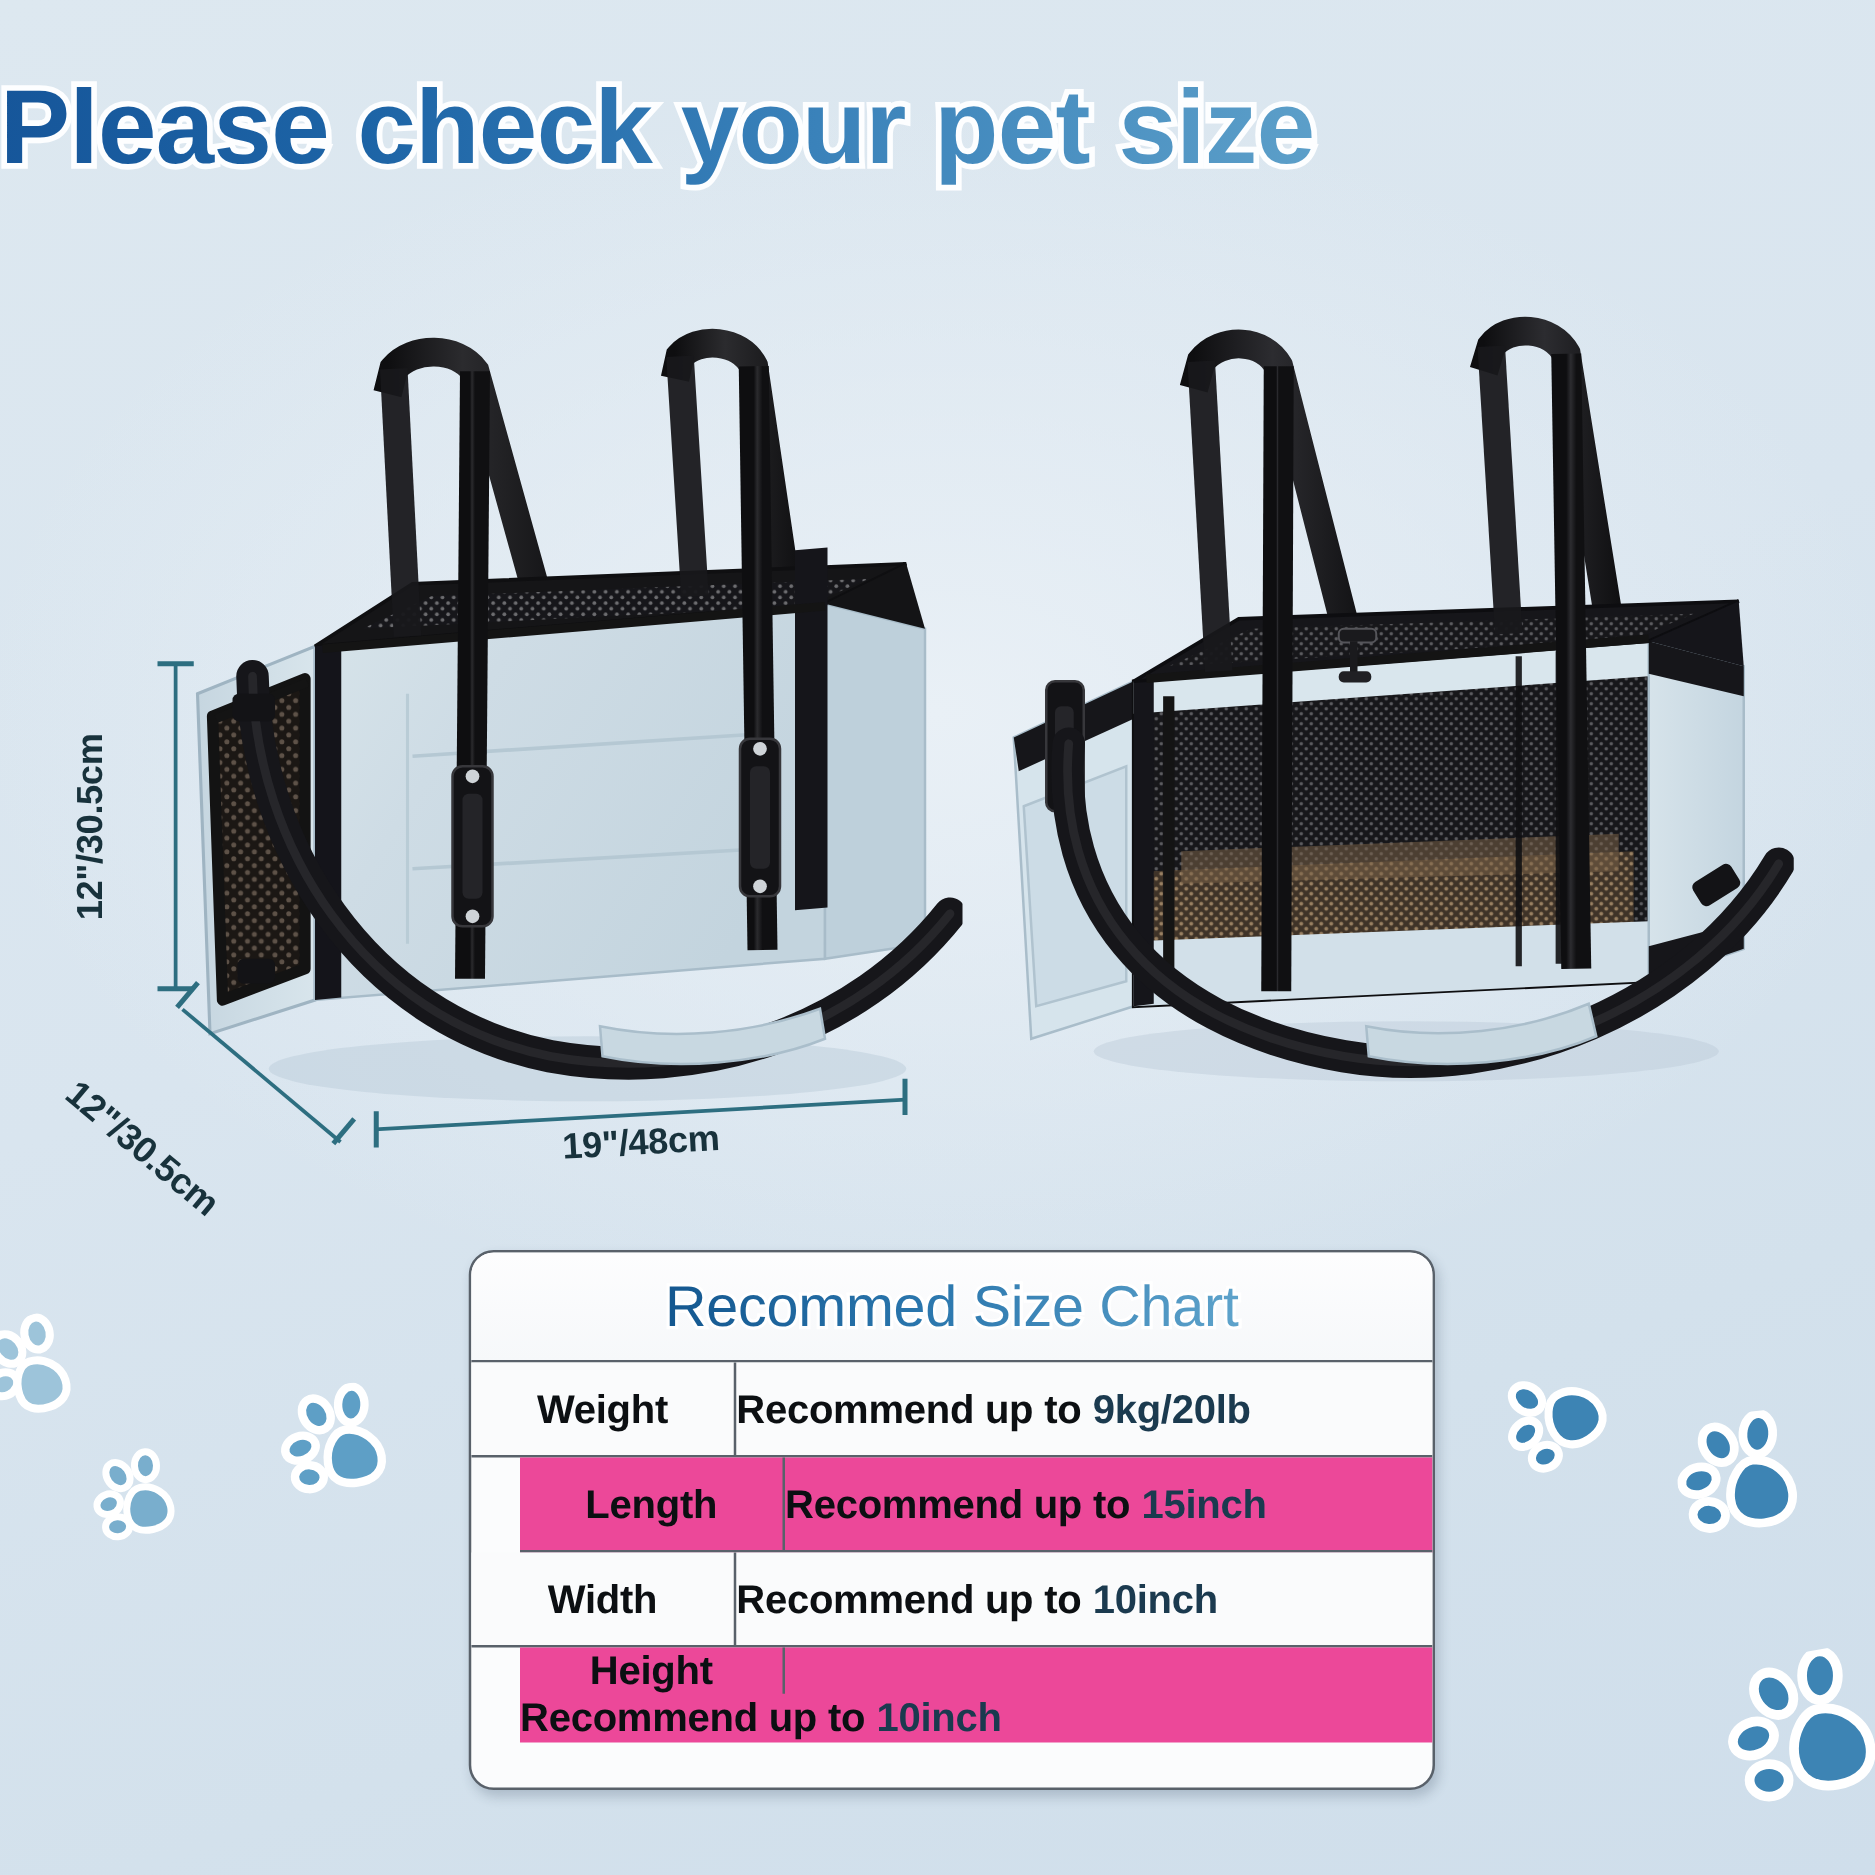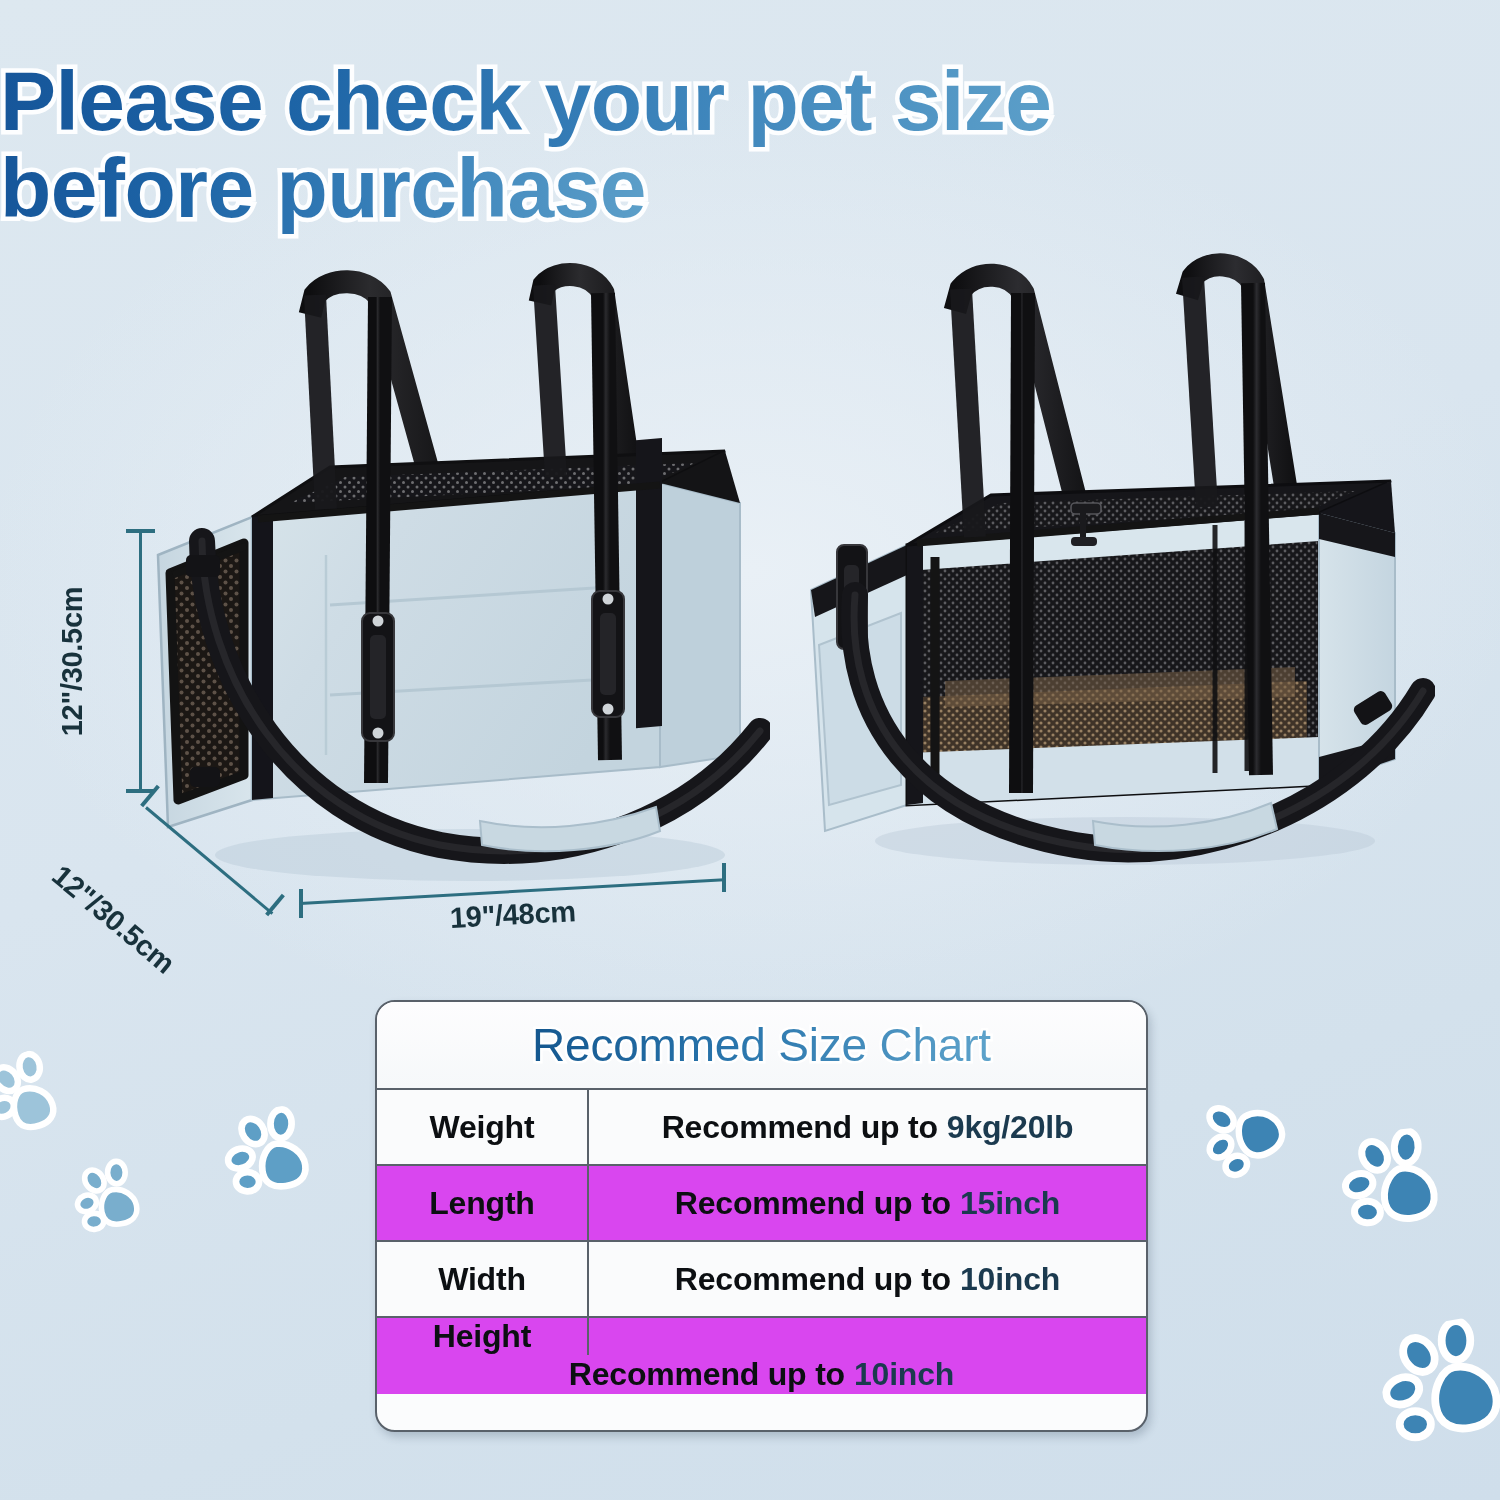--- a/index.html
+++ b/index.html
@@ -125,38 +125,37 @@
     background-clip: text;
     -webkit-text-fill-color: transparent;
     color: transparent;
   }
   .chart-row {
     display: flex;
     height: 76px;
     border-bottom: 2px solid #59616a;
   }
   .chart-row:last-child { border-bottom: none; flex-direction: column; }
-  .chart-row.alt { background: #d946ef; }
+  .chart-row.alt { background: #ec4899; margin-left: 39px; }
   .chart-row.plain { background: #fafbfc; }
   .cell-label {
     width: 212px;
     display: flex;
     align-items: center;
     justify-content: center;
     border-right: 2px solid #59616a;
     font-size: 32px;
     font-weight: bold;
     color: #0c0f12;
     letter-spacing: -0.2px;
   }
   .cell-value {
     flex: 1;
     display: flex;
     align-items: center;
-    justify-content: center;
     font-size: 32px;
     font-weight: bold;
     color: #0c0f12;
     letter-spacing: -0.2px;
   }
   .cell-value .hl { color: #1b3a4f; margin-left: 9px; }
 </style>
 </head>
 <body>
 
@@ -229,24 +228,20 @@
         <ellipse cx="21" cy="74" rx="12" ry="10" transform="rotate(10 21 74)"></ellipse>
         <path d="M58 36c15 0 28 13 28 27 0 15-11 21-24 21-12 0-23-6-23-21 0-14 10-27 19-27z"></path>
       </g>
     </svg>
   </div>
 
   <div id="title-block">
     <div class="title-line">
       <span class="stroke">Please check your pet size</span>
       <span class="fill">Please check your pet size</span>
-    </div>
-    <div class="title-line">
-      <span class="stroke">before purchase</span>
-      <span class="fill">before purchase</span>
     </div>
   </div>
 
   <div class="bag-wrap" style="left:140px; top:255px;">
     <svg width="630" height="640" viewBox="0 0 630 640">
       <defs>
         <linearGradient id="fabA" x1="0" y1="0" x2="1" y2="0.5">
           <stop offset="0" stop-color="#d7e4ea"></stop>
           <stop offset="0.35" stop-color="#cedce5"></stop>
           <stop offset="1" stop-color="#c3d4de"></stop>

